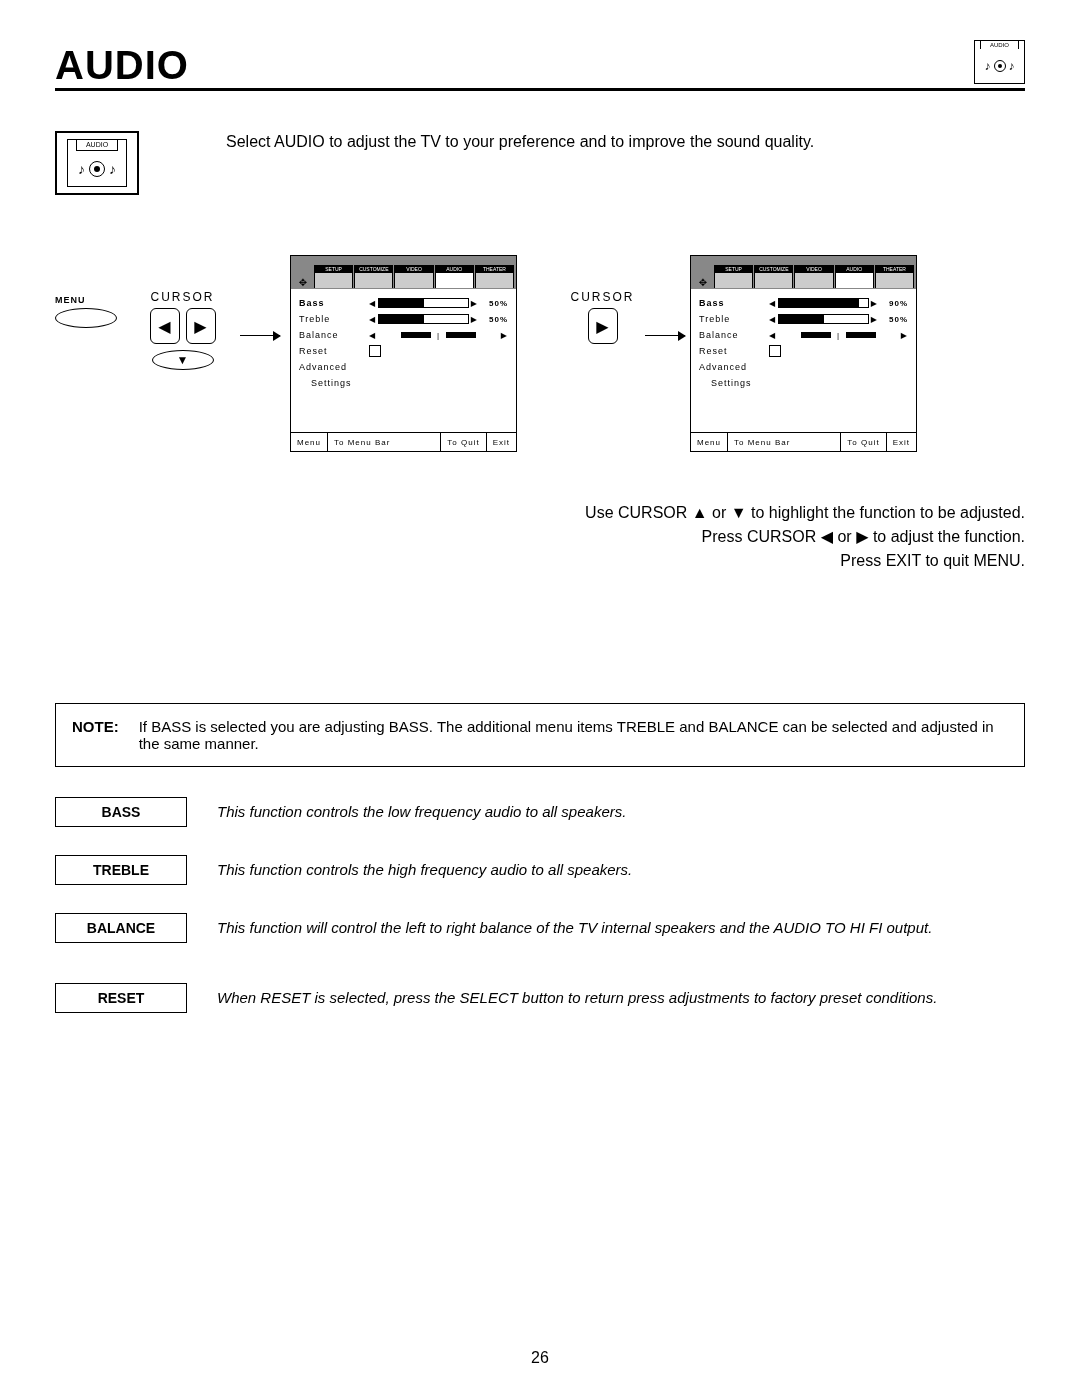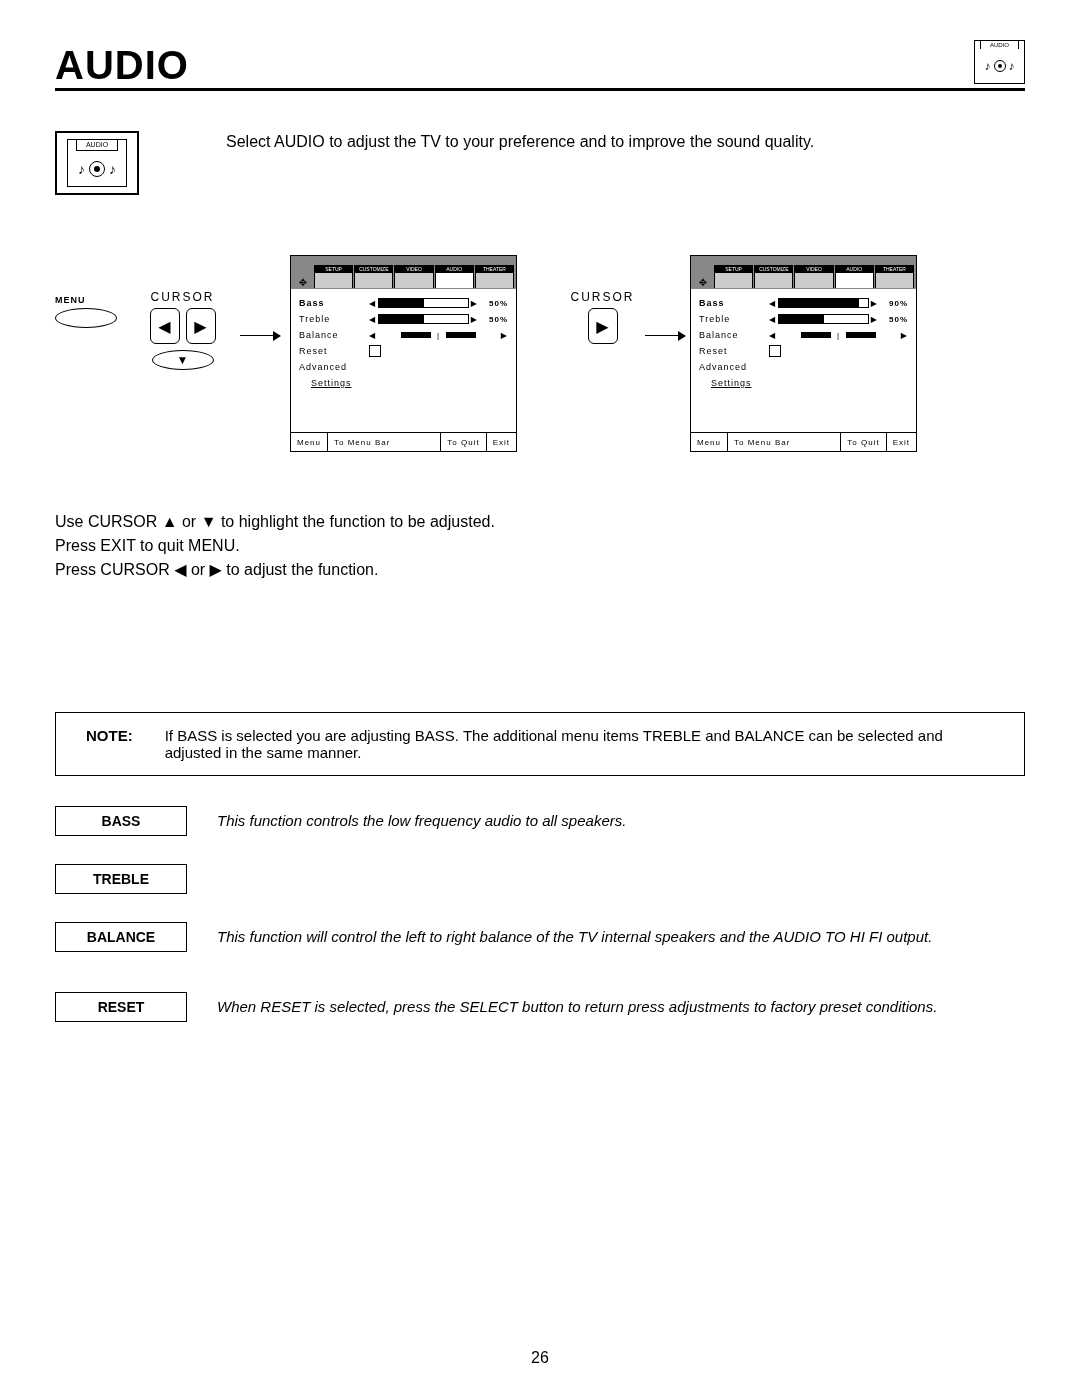--- a/index.html
+++ b/index.html
@@ -208,51 +208,52 @@
     flex: 1; height: 8px; position: relative;
     border: 1px solid #000;
   }
   .slider .fill { position: absolute; lef:0; top:0; bottom:0; background: #000; }
   .slider .pct { width: 28px; text-align: right; font-weight: bold; }
   .balance-bar {
     flex: 1; height: 8px; display: flex; align-items: center; justify-content: center; gap: 6px;
   }
   .balance-bar .seg { width: 30px; height: 6px; background: #000; }
   .check { width: 10px; height: 10px; border: 1.5px solid #000; display: inline-block; }
-  .sub { padding-left: 12px; text-decoration: underline; }
+  .sub { padding-left: 12px; }
   .osd-footer {
     position: absolute; left: 0; right: 0; bottom: 0;
     border-top: 1.5px solid #000;
     display: flex; height: 18px; align-items: center;
     font-size: 8px; letter-spacing: 1px;
   }
   .osd-footer div { padding: 0 6px; border-right: 1px solid #000; height: 100%; display: flex; align-items: center; }
   .osd-footer div:last-child { border-right: none; }
 
   .cursor-single {
     position: absolute;
     left: 500px;
     top: 35px;
     width: 95px;
   }
 
   
   .instr-block {
-    margin-top: 45px;
+    margin-top: 36px;
     font-size: 16px;
     line-height: 1.5;
+    text-align: right;
   }
 
   .note-box {
     border: 1.5px solid #000;
-    padding: 14px 30px;
+    padding: 14px 16px;
     margin-top: 130px;
     font-size: 15px;
     display: flex;
-    gap: 32px;
+    gap: 20px;
   }
   .note-box .nl { font-weight: bold; flex-shrink: 0; }
 
   .defs {
     margin-top: 30px;
   }
   .def-row {
     display: flex;
     align-items: flex-start;
     gap: 30px;
@@ -480,36 +481,37 @@
         <div style="flex:1">To Menu Bar</div>
         <div>To Quit</div>
         <div>Exit</div>
       </div>
     </div>
 
   </div>
 
   <div class="instr-block">
     <div>Use CURSOR ▲ or ▼ to highlight the function to be adjusted.</div>
+    <div>Press CURSOR ◀ or ▶ to adjust the function.</div>
     <div>Press EXIT to quit MENU.</div>
-    <div>Press CURSOR ◀ or ▶ to adjust the function.</div>
   </div>
 
   <div class="note-box">
     <span class="nl">NOTE:</span>
     <span>If BASS is selected you are adjusting BASS.  The additional menu items TREBLE and BALANCE can be selected and adjusted in the same manner.</span>
   </div>
 
   <div class="defs">
     <div class="def-row">
       <div class="def-label">BASS</div>
       <div class="def-text">This function controls the low frequency audio to all speakers.</div>
     </div>
     <div class="def-row">
       <div class="def-label">TREBLE</div>
+      <div class="def-text">This function controls the high frequency audio to all speakers.</div>
     </div>
     <div class="def-row">
       <div class="def-label">BALANCE</div>
       <div class="def-text">This function will control the left to right balance of the TV internal speakers and the AUDIO TO HI FI output.</div>
     </div>
     <div class="def-row" style="margin-top:40px;">
       <div class="def-label">RESET</div>
       <div class="def-text">When RESET is selected, press the SELECT button to return press adjustments to factory preset conditions.</div>
     </div>
   </div>

